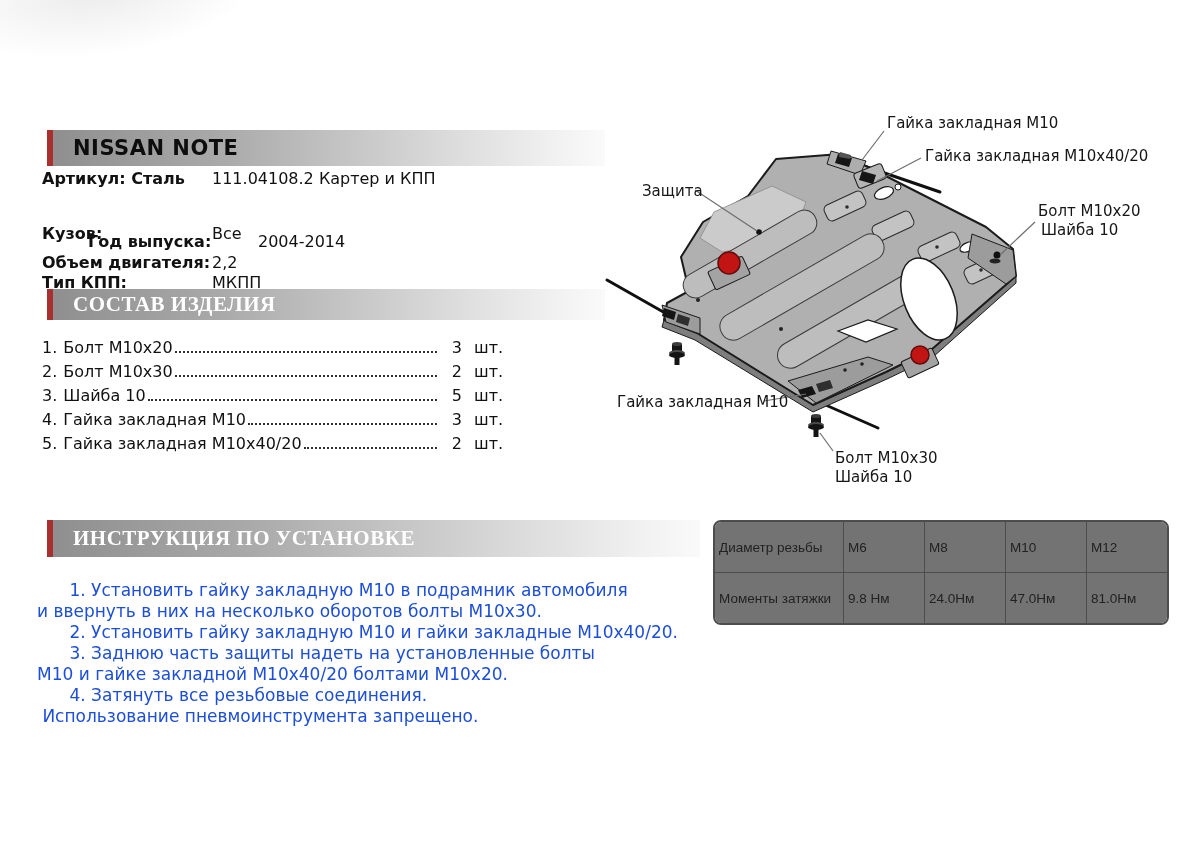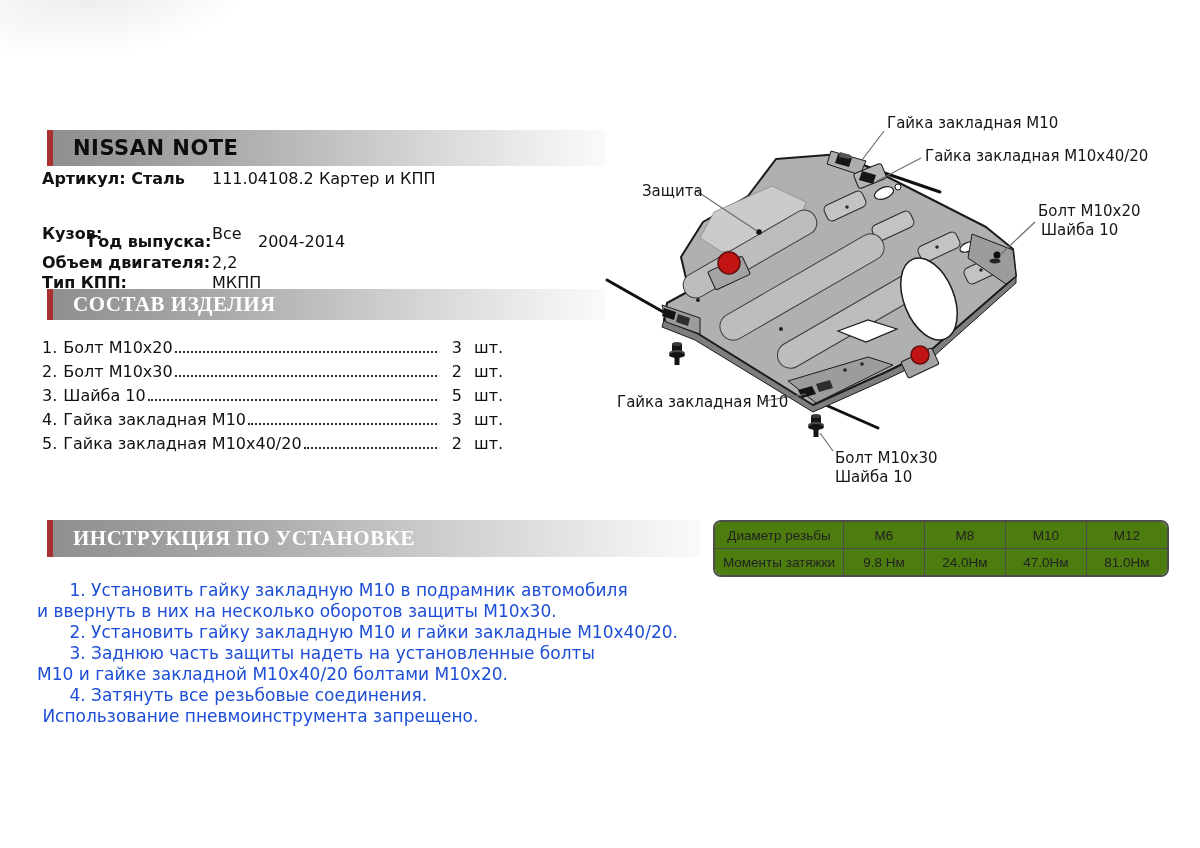--- a/index.html
+++ b/index.html
@@ -30,22 +30,22 @@
   .part-row .leader{flex:1 1 auto;border-bottom:2px dotted #2e2e2e;margin:0 3px 4px 2px;}
   .part-row .qty{flex:0 0 22px;text-align:right;}
   .part-row .unit{flex:0 0 36px;margin-left:12px;}
   
   .instr{position:absolute;left:37px;top:580px;width:660px;font-size:17px;line-height:21px;color:#1d4ed8;}
   .instr div{white-space:pre;}
   
   .torque-wrap{position:absolute;left:713px;top:520px;border:2px solid #4d4d4d;border-radius:8px;
         overflow:hidden;background:#ececec;}
   table.torque{border-collapse:collapse;font-family:"Liberation Sans",sans-serif;font-size:13.5px;color:#222;}
-  table.torque td{border:1px solid #4d4d4d;height:18px;text-align:center;vertical-align:middle;
-        background:#4d7c0f;padding:4px 4px;}
+  table.torque td{border:1px solid #4d4d4d;height:18px;vertical-align:middle;
+        background:#737373;padding:16px 4px;}
   table.torque tr td:first-child{width:120px;}
   table.torque td.mcol{width:72px;}
   table.torque tr:first-child td{border-top:none;}
   table.torque tr:last-child td{border-bottom:none;}
   table.torque tr td:first-child{border-left:none;}
   table.torque tr td:last-child{border-right:none;}
   
   .diagram{position:absolute;left:600px;top:90px;width:600px;height:420px;}
   .dlabel{font-family:"DejaVu Sans",sans-serif;font-size:15px;fill:#161616;}
   .leaderline{stroke:#6e6e6e;stroke-width:1.2;}
@@ -133,21 +133,21 @@
 
   <div class="hbar hbar3">
     <div class="redstripe"></div>
     <div class="grad">
       <span class="hbar-white">ИНСТРУКЦИЯ ПО УСТАНОВКЕ</span>
     </div>
   </div>
 
   <div class="instr">
     <div>      1. Установить гайку закладную М10 в подрамник автомобиля</div>
-    <div>и ввернуть в них на несколько оборотов защиты М10х30.</div>
+    <div>и ввернуть в них на несколько оборотов болты М10х30.</div>
     <div>      2. Установить гайку закладную М10 и гайки закладные М10х40/20.</div>
     <div>      3. Заднюю часть защиты надеть на установленные болты</div>
     <div>М10 и гайке закладной М10х40/20 болтами М10х20.</div>
     <div>      4. Затянуть все резьбовые соединения.</div>
     <div> Использование пневмоинструмента запрещено.</div>
   </div>
 
   <div class="torque-wrap">
     <table class="torque">
       <tbody>

